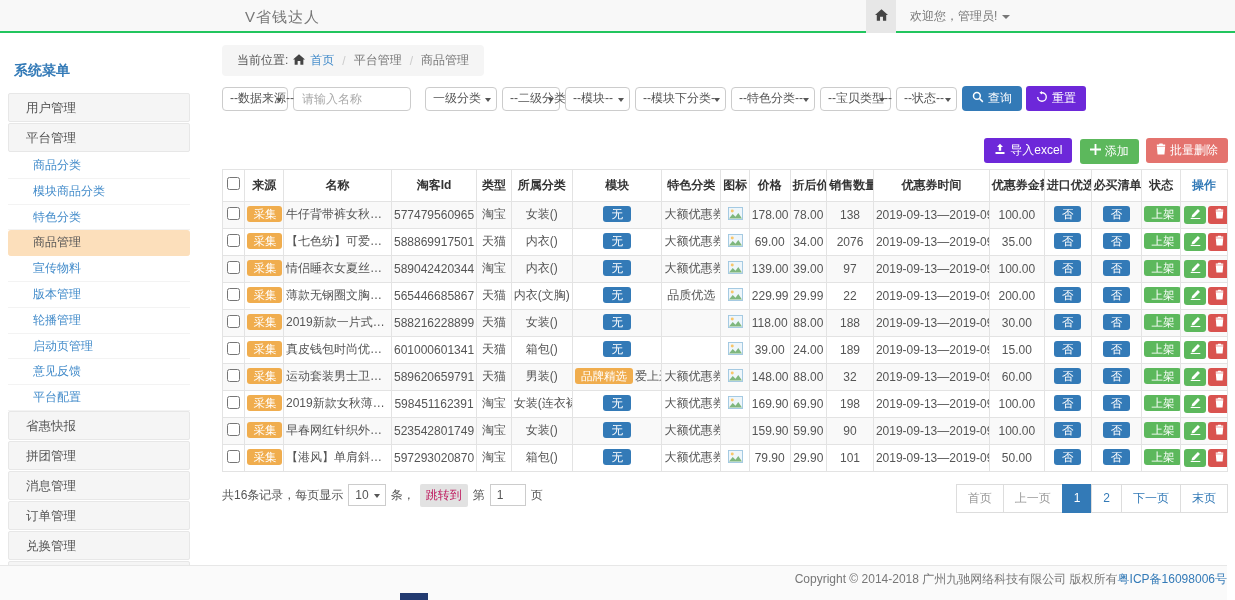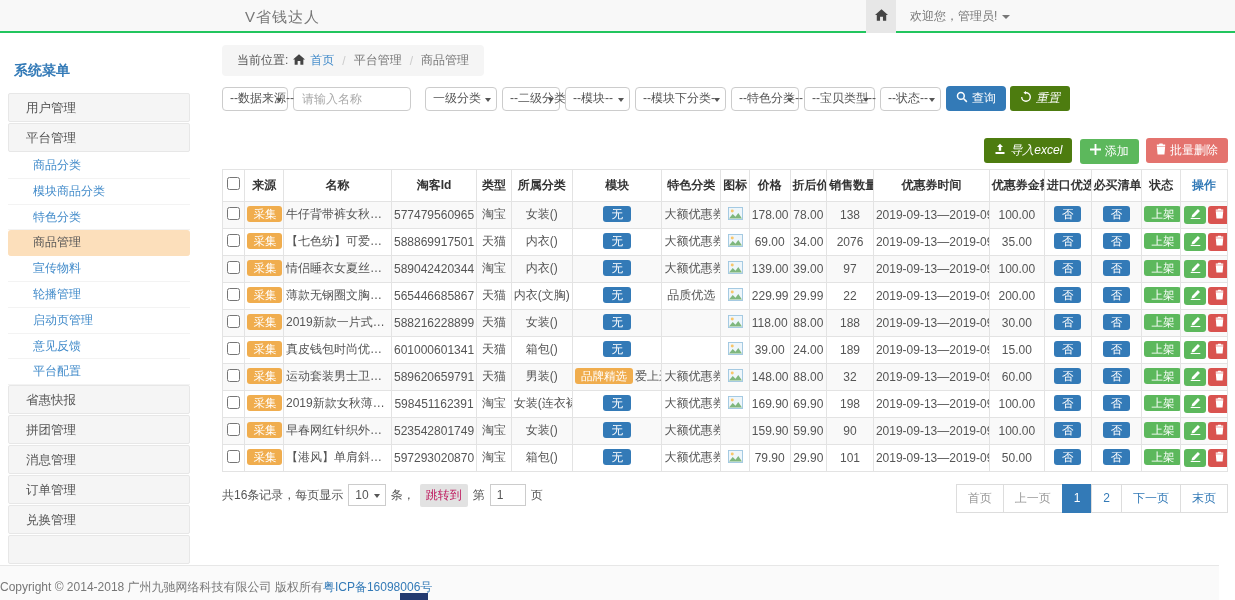--- a/index.html
+++ b/index.html
@@ -38,21 +38,21 @@
   .sel { position:relative; height:24px; border:1px solid #ccc; border-radius:4px; background:#fff;
     display:flex; align-items:center; padding:0 16px 0 7px; color:#555; margin-right:5px; cursor:pointer; white-space:nowrap; }
   .sel-caret { position:absolute; right:5px; top:10px; width:0; height:0;
     border-left:3.5px solid transparent; border-right:3.5px solid transparent; border-top:4px solid #555; }
   .f-input { height:24px; width:118px; border:1px solid #ccc; border-radius:4px; padding:0 8px; color:#555;
     margin-right:14px; font-family:inherit; font-size:12px; }
   .f-input::placeholder { color:#aaa; }
   .btn { display:inline-flex; align-items:center; gap:4px; border:none; border-radius:3px; color:#fff;
     height:25px; padding:4px 10px; font-size:12px; font-family:inherit; cursor:pointer; }
   .btn-primary { background:#337ab7; border-radius:4px; }
-  .btn-info { background:#4d7c0f;font-style:italic; }
+  .btn-info { background:#6d28d9; }
   .btn-success { background:#5cb85c; }
   .btn-danger { background:#e4736e; }
   .btn + .btn { margin-left:4px; }
   
   .toolbar { margin-top:27px; text-align:right; }
   
   table { margin-top:5px; width:100%; border-collapse:collapse; table-layout:fixed; }
   th, td { border:1px solid #e3e3e3; text-align:center; overflow:hidden; white-space:nowrap; }
   th { padding:7px 2px; font-weight:bold; color:#333; font-size:12px; }
   th:last-child { color:#337ab7; }
@@ -73,22 +73,22 @@
   .mini-select { position:relative; display:inline-flex; align-items:center; height:22px; padding:0 16px 0 6px;
     border:1px solid #ccc; background:#fff; cursor:pointer; }
   .mini-select .sel-caret { top:9px; }
   .jump-btn { background:#e2e2e2; color:#be185d; padding:3px 6px; border-radius:2px; cursor:pointer; }
   .jump-input { width:36px; height:22px; border:1px solid #ccc; padding-left:6px; font-family:inherit; font-size:12px; color:#555; }
   .pg-right { display:flex; }
   .pg-btn { border:1px solid #ddd; background:#fff; color:#337ab7; padding:5px 11px; margin-left:-1px; cursor:pointer; font-size:12px; }
   .pg-btn.muted { color:#999; }
   .pg-btn.active { background:#337ab7; border-color:#337ab7; color:#fff; }
   
-  .footer { position:absolute; left:0; right:16px; top:565px; height:35px; background:#fafafa;
-    border-top:1px solid #e7e7e7; text-align:left; color:#777; padding-top:13px; }
+  .footer { position:absolute; left:0; right:8px; top:565px; height:35px; background:#fafafa;
+    border-top:1px solid #e7e7e7; text-align:right; color:#777; padding-top:5px; }
   .footer a { color:#337ab7; text-decoration:none; cursor:pointer; }
   .bottom-strip { position:absolute; left:400px; top:593px; width:28px; height:7px; background:#223a70; }
 </style>
 </head>
 <body>
 
 <header class="top-header">
   <span class="brand">V省钱达人</span>
   <div class="header-right">
     <div class="home-btn">
@@ -108,20 +108,21 @@
 <aside class="sidebar">
   <div class="sb-title">系统菜单</div>
   <div id="sidebar-menu">
       <div class="menu-group">用户管理</div>
       <div class="menu-group">平台管理</div>
       <div class="menu-sub">商品分类</div>
       <div class="menu-sub">模块商品分类</div>
       <div class="menu-sub">特色分类</div>
       <div class="menu-sub active">商品管理</div>
       <div class="menu-sub">宣传物料</div>
+      <div class="menu-sub">版本管理</div>
       <div class="menu-sub">轮播管理</div>
       <div class="menu-sub">启动页管理</div>
       <div class="menu-sub">意见反馈</div>
       <div class="menu-sub">平台配置</div>
       <div class="menu-group">省惠快报</div>
       <div class="menu-group">拼团管理</div>
       <div class="menu-group">消息管理</div>
       <div class="menu-group">订单管理</div>
       <div class="menu-group">兑换管理</div>
       <div class="menu-group"></div>
@@ -154,21 +155,21 @@
           <span class="sel-caret"></span>
         </div><div class="sel" style="width: 58px;">
           <span>--二级分类--</span>
           <span class="sel-caret"></span>
         </div><div class="sel" style="width: 65px;">
           <span>--模块--</span>
           <span class="sel-caret"></span>
         </div><div class="sel" style="width: 91px;">
           <span>--模块下分类--</span>
           <span class="sel-caret"></span>
-        </div><div class="sel" style="width: 68px;">
+        </div><div class="sel" style="width: 84px;">
           <span>--特色分类--</span>
           <span class="sel-caret"></span>
         </div><div class="sel" style="width: 71px;">
           <span>--宝贝类型--</span>
           <span class="sel-caret"></span>
         </div><div class="sel" style="width: 61px;">
           <span>--状态--</span>
           <span class="sel-caret"></span>
         </div></span>
     <button class="btn btn-primary">

